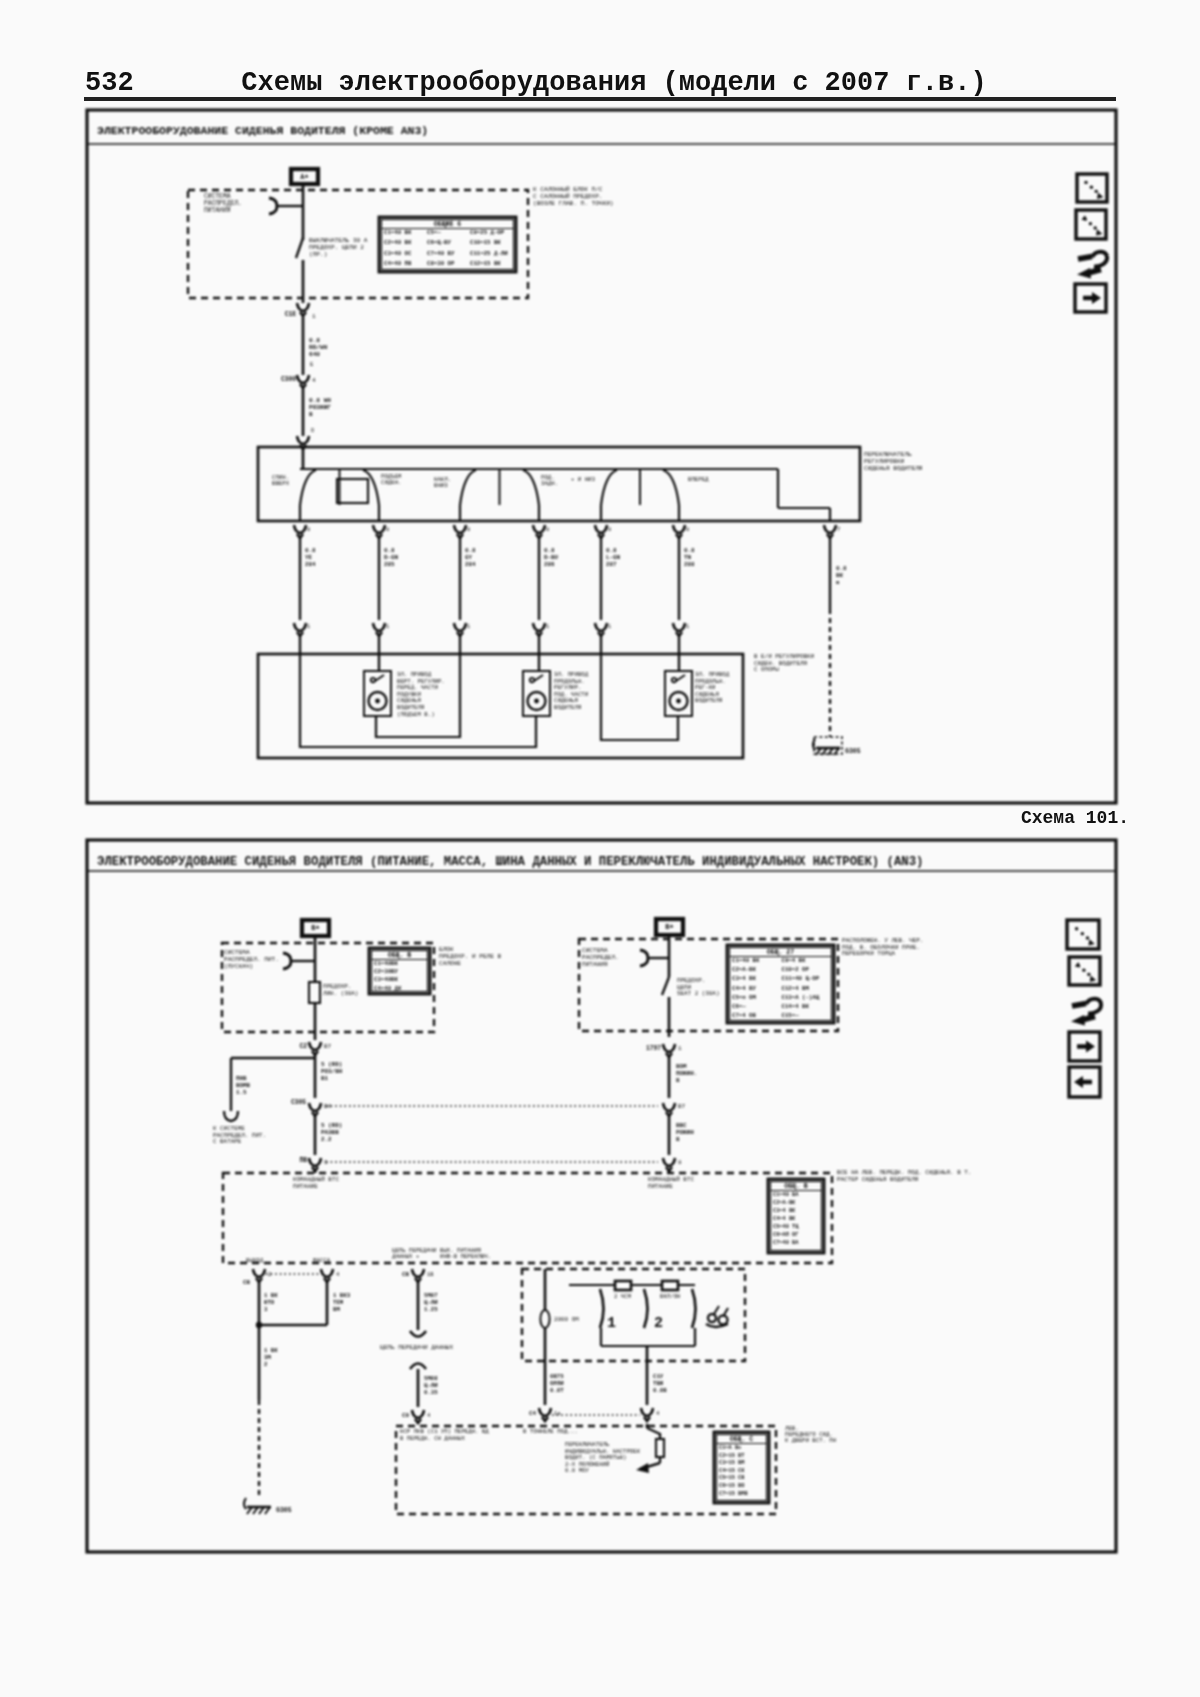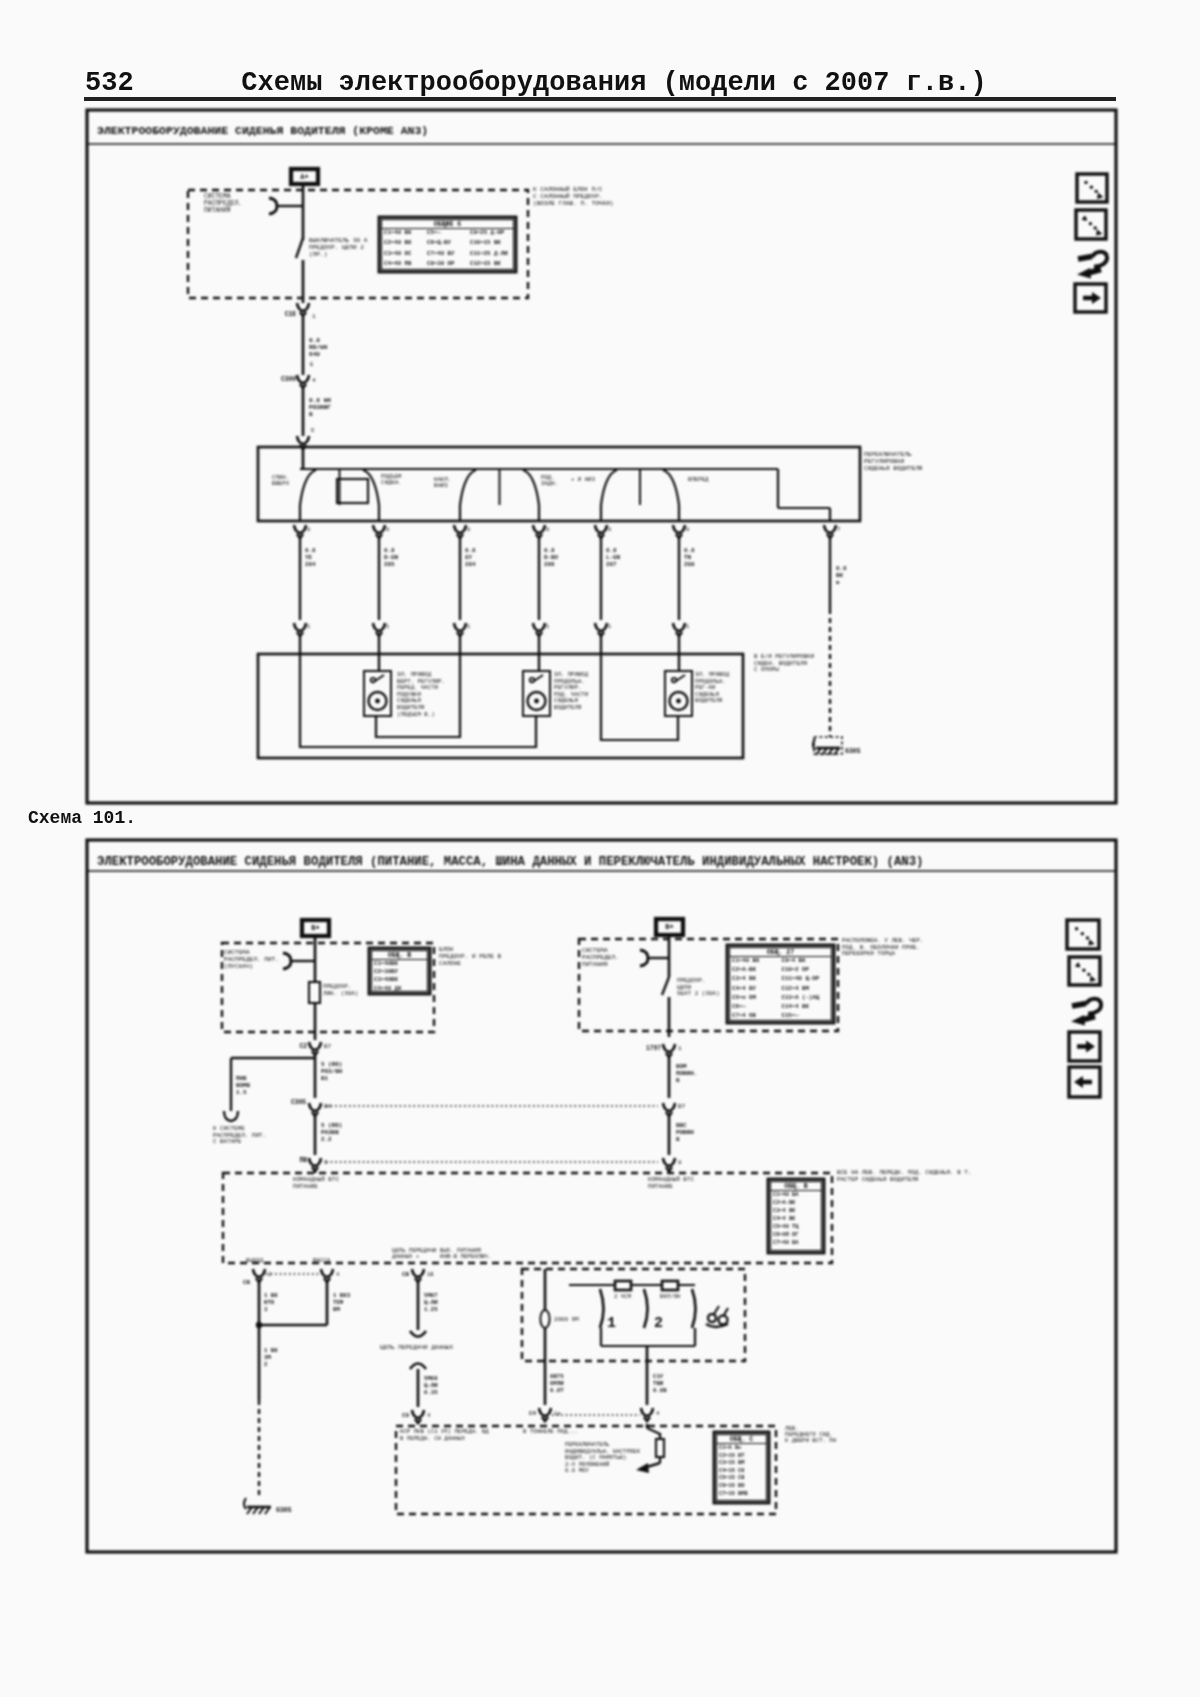--- a/index.html
+++ b/index.html
@@ -1,20 +1,20 @@
 <!DOCTYPE html>
 <html><head><meta charset="utf-8"><title>532</title>
 <style>
 html,body{margin:0;padding:0;background:#fff;}
 #page{position:relative;width:1200px;height:1697px;background:#fafafa;
  font-family:Liberation Mono, monospace;overflow:hidden;padding-left:28px;}
 .hnum{position:absolute;left:85px;top:68px;font-size:27px;font-weight:bold;color:#111;}
 .htitle{position:absolute;left:14px;top:68px;width:1200px;text-align:center;font-size:27px;font-weight:bold;color:#111;}
 .hrule{position:absolute;left:84px;top:97px;width:1032px;height:4px;background:#222;}
-.cap{position:absolute;width:1101px;text-align:left;font-size:18px;font-weight:bold;color:#111;}
+.cap{position:absolute;width:1101px;text-align:right;font-size:18px;font-weight:bold;color:#111;}
 svg{position:absolute;}
 .soft{filter:blur(0.8px);}
 </style></head>
 <body>
 <div id="page">
 <div class="hnum">532</div>
 <div class="htitle">Схемы электрооборудования (модели с 2007 г.в.)</div>
 <div class="hrule"></div>
 <svg class="soft" style="left:80px;top:100px" width="1044" height="712" viewBox="80 100 1044 712">
 <rect x="87" y="110" width="1029" height="693" fill="none" stroke="#0e0e0e" stroke-width="3.17"></rect>

